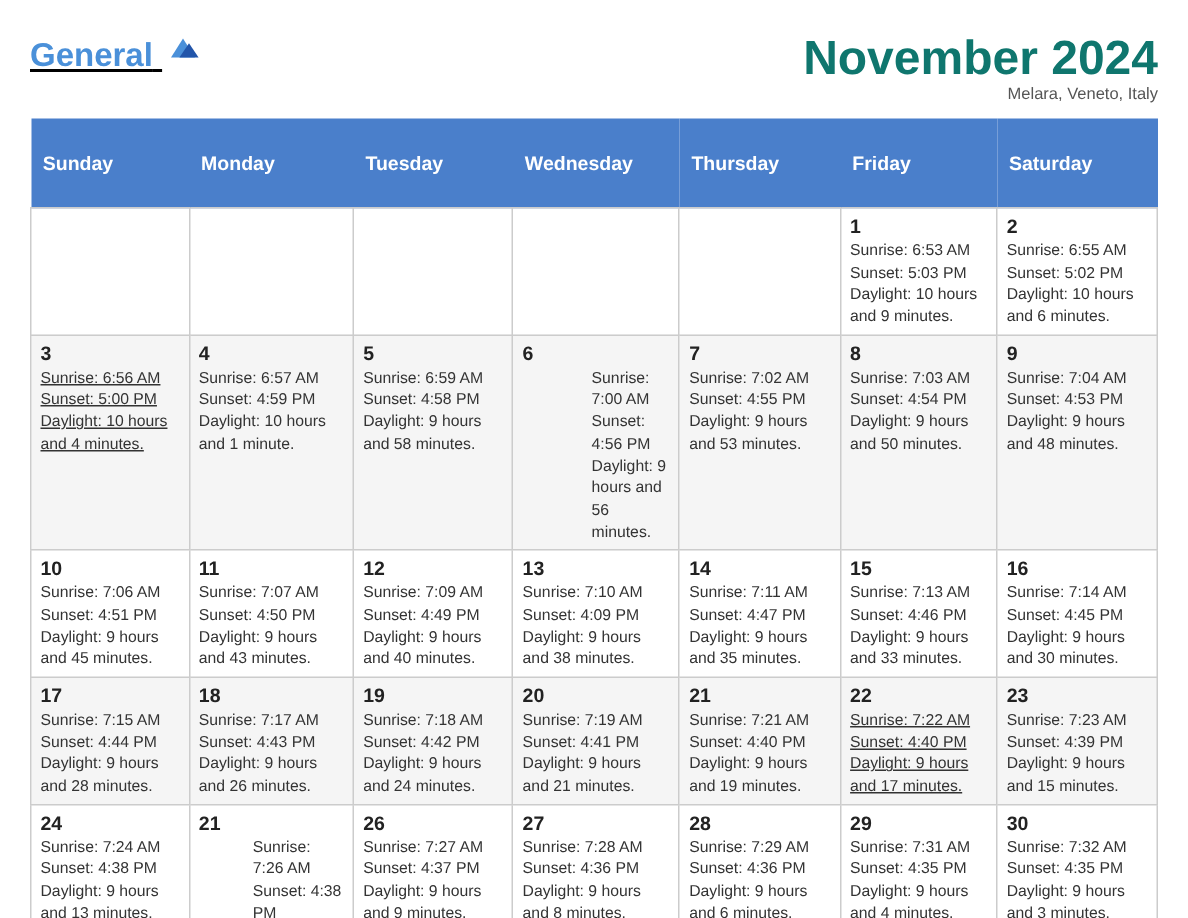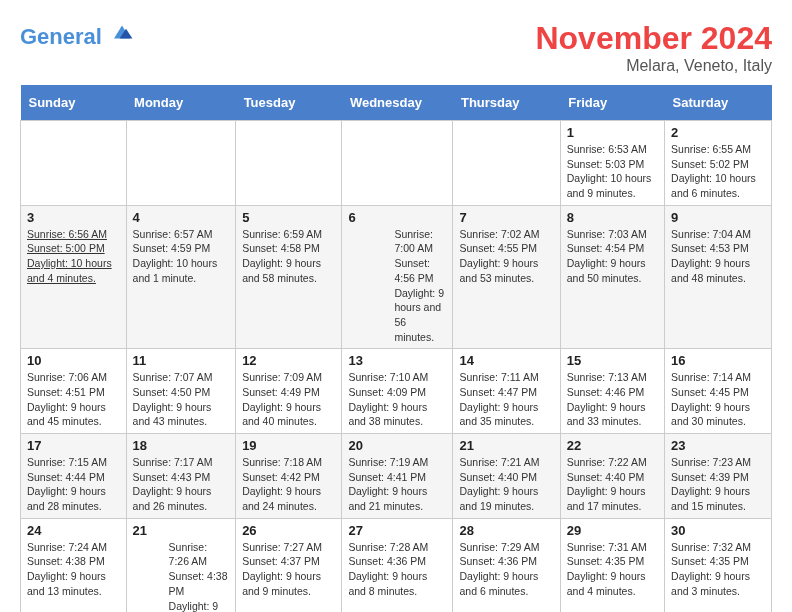--- a/index.html
+++ b/index.html
@@ -33,36 +33,36 @@
       width: 24px;
       height: 24px;
       margin-left: 2px;
     }
     .title-block {
       text-align: right;
     }
     .month-title {
       font-size: 32px;
       font-weight: bold;
-      color: #ef4444;
+      color: #0f766e;
     }
     .location {
-      font-size: 16px;
+      font-size: 11px;
       color: #555;
     }
     table {
       width: 100%;
       border-collapse: collapse;
       font-size: 11px;
     }
     thead tr th {
       background-color: #4a7fcb;
       color: #fff;
       text-align: left;
-      padding: 10px 8px;
+      padding: 22px 8px;
       font-size: 13px;
       font-weight: bold;
     }
     tbody tr td {
       border: 1px solid #ccc;
       vertical-align: top;
       padding: 4px 6px;
       height: 80px;
       width: 113px;
     }
@@ -87,21 +87,21 @@
     .empty-cell {
       background-color: #fff !important;
     }
   </style>
 </head>
 <body>
 
 <div class="header">
   <div class="logo">
     <div>
-      <div style="display:flex;align-items:flex-start;">
+      <div style="display:flex;align-items:flex-start;text-decoration:underline;">
         <div class="logo-text">
           <span>General</span>
           <svg class="logo-icon" viewBox="0 0 30 24" xmlns="http://www.w3.org/2000/svg">
             <polygon points="5,20 15,4 25,20" fill="#4a90d9"></polygon>
             <polygon points="12,20 20,8 28,20" fill="#2255aa"></polygon>
           </svg>
         </div>
       </div>
     </div>
   </div>
@@ -257,21 +257,21 @@
 Daylight: 9 hours and 21 minutes.</div>
         </td>
         <td>
           <span class="day-number">21</span>
           <div class="day-info" style="white-space: pre-line;">Sunrise: 7:21 AM
 Sunset: 4:40 PM
 Daylight: 9 hours and 19 minutes.</div>
         </td>
         <td>
           <span class="day-number">22</span>
-          <div class="day-info" style="white-space: pre-line;">Sunrise: 7:22 AM
+          <div class="day-info" style="white-space: pre-line; text-decoration: underline;">Sunrise: 7:22 AM
 Sunset: 4:40 PM
 Daylight: 9 hours and 17 minutes.</div>
         </td>
         <td>
           <span class="day-number">23</span>
           <div class="day-info" style="white-space: pre-line;">Sunrise: 7:23 AM
 Sunset: 4:39 PM
 Daylight: 9 hours and 15 minutes.</div>
         </td>
       </tr>

